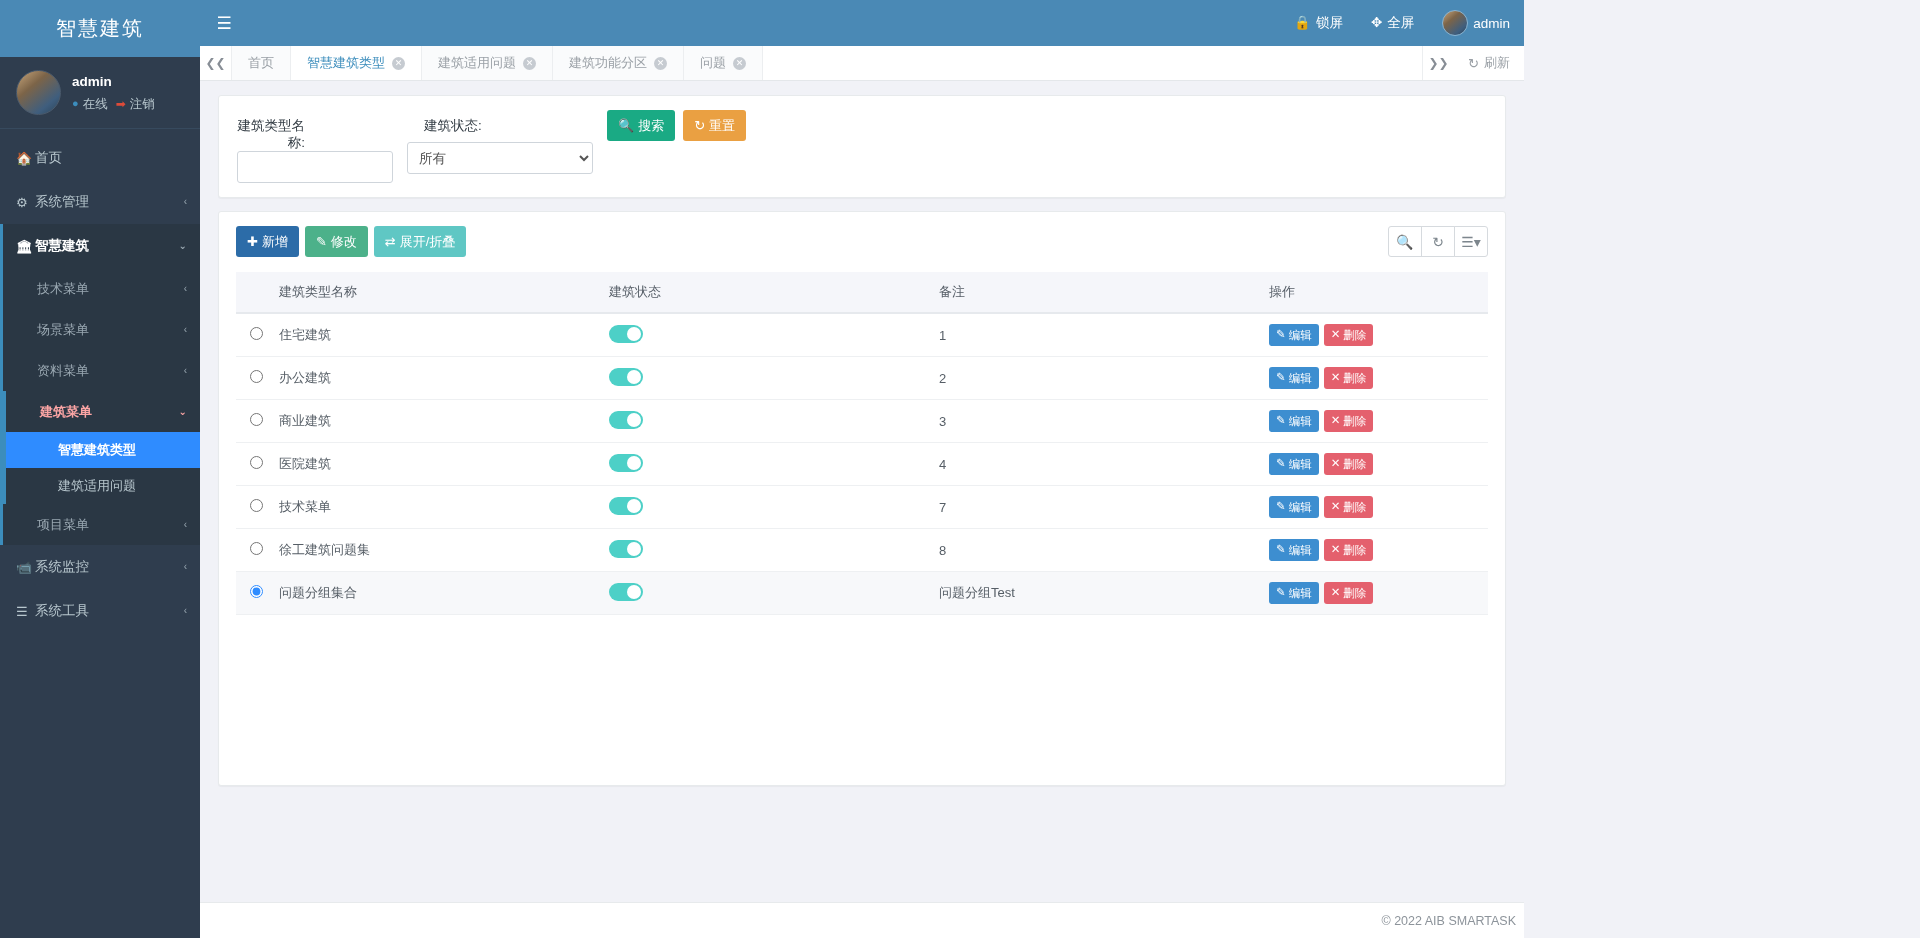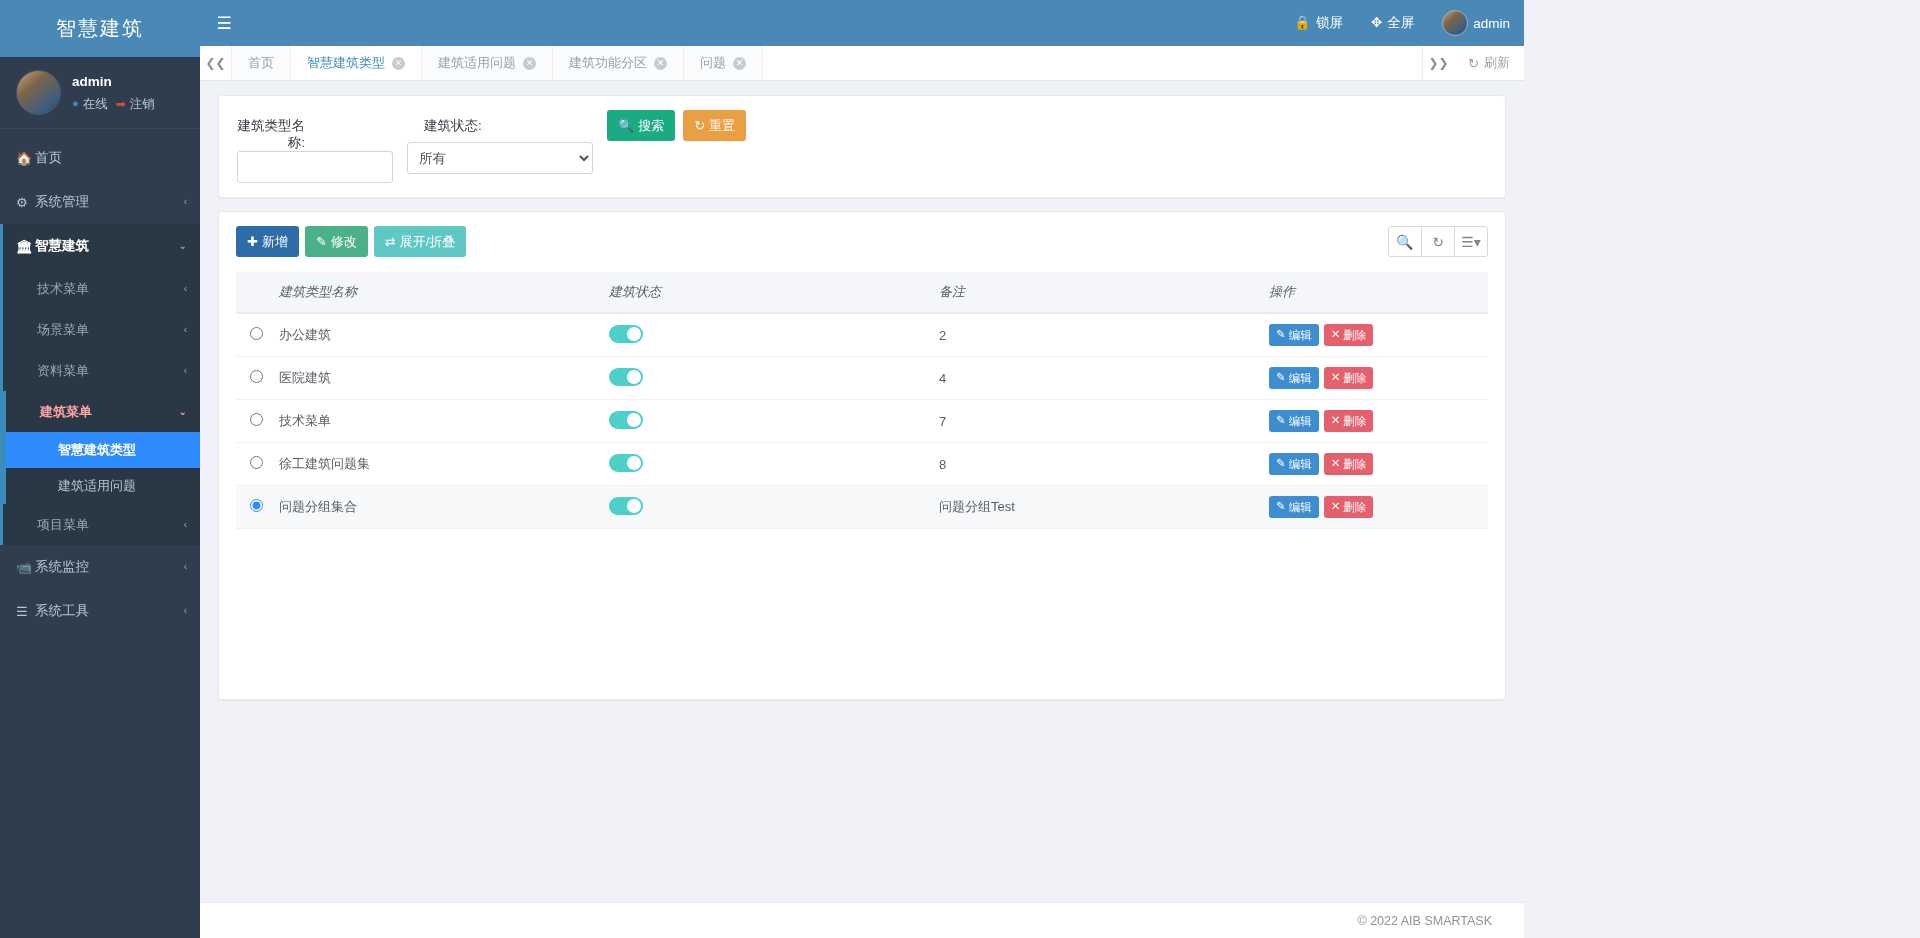--- a/index.html
+++ b/index.html
@@ -180,21 +180,21 @@
     width: 34px; height: 31px; border: 1px solid #d6dade; background: #fff;
     color: #7d868d; display: flex; align-items: center; justify-content: center;
     cursor: pointer; font-size: 14px; margin-left: -1px;
   }
   .icon-btn:first-child { border-radius: 3px 0 0 3px; margin-left: 0; }
   .icon-btn:last-child { border-radius: 0 3px 3px 0; }
 
   table { width: 100%; border-collapse: collapse; }
   thead th {
     background: #f5f6fa; color: #555d66; font-size: 13px; font-weight: normal;
-    text-align: left; padding: 11px 8px; border-bottom: 2px solid #e6e9ed; font-style: italic;
+    text-align: left; padding: 11px 8px; border-bottom: 2px solid #e6e9ed;
   }
   thead th:first-child { padding-left: 14px; }
   tbody td {
     padding: 10px 8px; font-size: 13px; color: #565e66;
     border-bottom: 1px solid #eef0f2; vertical-align: middle;
   }
   tbody td:first-child { padding-left: 14px; }
   tbody tr.selected { background: #f7f8fa; }
   .col-radio { width: 34px; }
   .col-name  { width: 330px; }
@@ -217,21 +217,21 @@
     font-family: inherit; white-space: nowrap;
   }
   .btn-row-edit { background: #3d8ed0; }
   .btn-row-del  { background: #e4606d; }
 
   
   #footer {
     position: absolute; left: 200px; right: 0; bottom: 0; height: 36px;
     background: #ffffff; border-top: 1px solid #e7eaec;
     display: flex; align-items: center; justify-content: flex-end;
-    padding-right: 32px; color: #8d949b; font-size: 12.5px;
+    padding-right: 8px; color: #8d949b; font-size: 12.5px;
   }
   .ico { display: inline-block; line-height: 1; }
 </style>
 </head>
 <body>
 
 <div id="app">
 
   <div id="sidebar">
 
@@ -457,23 +457,59 @@
             <th class="col-radio"></th>
             <th class="col-name">建筑类型名称</th>
             <th class="col-status">建筑状态</th>
             <th class="col-remark">备注</th>
             <th>操作</th>
           </tr>
         </thead>
         <tbody id="table-body">
             <tr>
               <td class="col-radio"><input type="radio" name="rowsel" style=""></td>
+              <td class="col-name">住宅建筑</td>
+              <td class="col-status"><span class="switch"></span></td>
+              <td class="col-remark">1</td>
+              <td>
+                <div class="row-actions">
+                  <button class="btn-xs btn-row-edit">
+                    <span class="ico">✎</span>
+                    <span>编辑</span>
+                  </button>
+                  <button class="btn-xs btn-row-del">
+                    <span class="ico">✕</span>
+                    <span>删除</span>
+                  </button>
+                </div>
+              </td>
+            </tr>
+            <tr>
+              <td class="col-radio"><input type="radio" name="rowsel" style=""></td>
               <td class="col-name">办公建筑</td>
               <td class="col-status"><span class="switch"></span></td>
               <td class="col-remark">2</td>
+              <td>
+                <div class="row-actions">
+                  <button class="btn-xs btn-row-edit">
+                    <span class="ico">✎</span>
+                    <span>编辑</span>
+                  </button>
+                  <button class="btn-xs btn-row-del">
+                    <span class="ico">✕</span>
+                    <span>删除</span>
+                  </button>
+                </div>
+              </td>
+            </tr>
+            <tr>
+              <td class="col-radio"><input type="radio" name="rowsel" style=""></td>
+              <td class="col-name">商业建筑</td>
+              <td class="col-status"><span class="switch"></span></td>
+              <td class="col-remark">3</td>
               <td>
                 <div class="row-actions">
                   <button class="btn-xs btn-row-edit">
                     <span class="ico">✎</span>
                     <span>编辑</span>
                   </button>
                   <button class="btn-xs btn-row-del">
                     <span class="ico">✕</span>
                     <span>删除</span>
                   </button>

